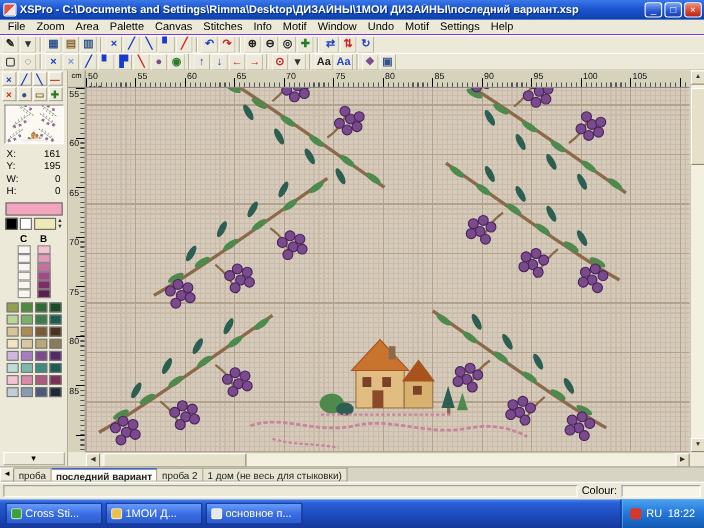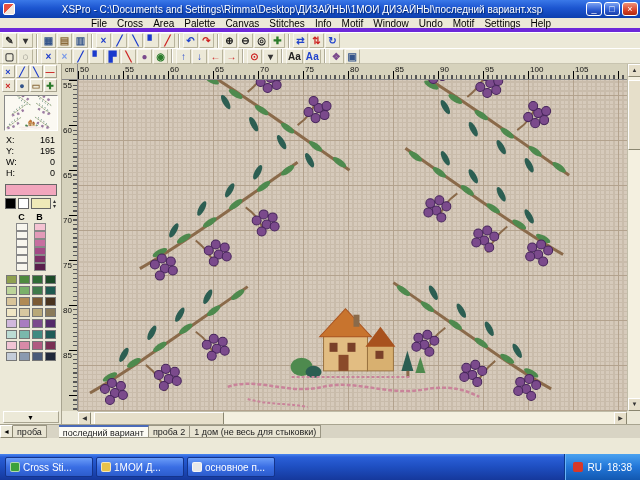--- a/index.html
+++ b/index.html
@@ -6,29 +6,29 @@
   html,body { width:640px; height:480px; overflow:hidden; }
   body { font-family:"Liberation Sans", sans-serif; background:#ece9d8; position:relative; font-size:11px; }
   .screen { position:absolute; inset:0; }
 
   
   .titlebar { position:absolute; left:0; top:0; right:0; height:18px;
     background:linear-gradient(180deg,#3a78e8 0%,#1c55d0 45%,#0c3fae 100%);
     display:flex; align-items:center; padding:0 2px 0 3px; color:#fff; }
   .appicon { width:12px; height:12px; flex:none; margin-right:3px; border-radius:2px;
     background:linear-gradient(135deg,#e85040 0 50%,#f0e8e0 50% 100%); border:1px solid #fff; }
-  .title { flex:1; font-size:10px; font-weight:normal; white-space:nowrap; overflow:hidden; text-shadow:1px 1px 1px #052a70;text-align:center; }
+  .title { flex:1; font-size:10px; font-weight:bold; white-space:nowrap; overflow:hidden; text-shadow:1px 1px 1px #052a70; }
   .winbtns { display:flex; gap:2px; flex:none; }
   .wbtn { width:16px; height:14px; border:1px solid #fff; border-radius:3px; font-size:9px; line-height:12px;
     text-align:center; color:#fff; background:linear-gradient(180deg,#7aa2f4,#2a5ad0 60%,#1a3ea8); cursor:default; }
   .wbtn.close { background:linear-gradient(180deg,#f09078,#d8442a 60%,#b02810); }
 
   
   .menubar { position:absolute; left:0; top:18px; right:0; height:14px; background:#ece9d8;
-    display:flex; align-items:center; padding-left:2px; border-bottom:4px solid #6d28d9;justify-content:center; }
+    display:flex; align-items:center; padding-left:2px; border-bottom:1px solid #6d28d9; }
   .menuitem { padding:0 5px; font-size:10px; line-height:13px; }
 
   
   .toolbar { position:absolute; left:0; right:0; height:16px; background:#ece9d8;
     display:flex; align-items:center; padding-left:2px; gap:1px; border-top:1px solid #fff; }
   .t1 { top:32px; } .t2 { top:48px; border-bottom:1px solid #c8c4b0; }
   .tbtn { min-width:15px; height:15px; padding:0 1px; font-size:10px; line-height:14px; font-weight:bold;
     text-align:center; background:#ece9d8; border:1px solid; border-color:#f8f6f0 #b8b49c #b8b49c #f8f6f0; border-radius:1px; }
   .tsep { width:2px; height:14px; border-left:1px solid #b0ac98; border-right:1px solid #fff; margin:0 2px; }
 
@@ -94,21 +94,21 @@
   .hthumb { position:absolute; top:0; left:16px; width:130px; height:13px; background:#e6dfca; border:1px solid; border-color:#fff #8a8670 #8a8670 #fff; }
 
   
   .tabsbar { position:absolute; left:0; top:424px; right:0; height:14px; background:#d8d4c4;
     display:flex; align-items:stretch; overflow:hidden; border-top:1px solid #a8a490; }
   .tabscroll { width:13px; flex:none; font-size:7px; line-height:12px; text-align:center;
     background:#ece9d8; border:1px solid; border-color:#fff #8a8670 #8a8670 #fff; }
   .tabs { display:flex; flex:1; overflow:hidden; }
   .tab { padding:0 4px; font-size:9px; line-height:12px; white-space:nowrap; background:#e8e4d2;
     border:1px solid #9a9684; border-left:none; color:#222; }
-  .tab.active { background:#fcfbf4; font-weight:normal; border-top:2px solid #4a6ab8;margin-left:12px; }
+  .tab.active { background:#fcfbf4; font-weight:bold; border-top:2px solid #4a6ab8; }
 
   
   .statusbar { position:absolute; left:0; top:438px; right:0; height:16px; background:#ece9d8;
     display:flex; align-items:center; padding:0 3px; gap:4px; border-top:1px solid #fff; }
   .statusfill { flex:1; height:11px; border:1px solid; border-color:#999 #fff #fff #999; }
   .colourlabel { font-size:10px; }
   .colourbox { width:72px; height:11px; border:1px solid; border-color:#999 #fff #fff #999; background:#f6f3e8; }
 
   
   .taskbar { position:absolute; left:0; top:454px; right:0; height:26px;
@@ -209,21 +209,21 @@
     <span class="winbtns">
       <span class="wbtn">_</span>
       <span class="wbtn">□</span>
       <span class="wbtn close">×</span>
     </span>
   </div>
 
   <div class="menubar">
 
   <span class="menuitem">File</span>
-      <span class="menuitem">Cross</span>
+      <span class="menuitem">Zoom</span>
       <span class="menuitem">Area</span>
       <span class="menuitem">Palette</span>
       <span class="menuitem">Canvas</span>
       <span class="menuitem">Stitches</span>
       <span class="menuitem">Info</span>
       <span class="menuitem">Motif</span>
       <span class="menuitem">Window</span>
       <span class="menuitem">Undo</span>
       <span class="menuitem">Motif</span>
       <span class="menuitem">Settings</span>
@@ -439,37 +439,42 @@
     <span class="tabscroll">◄</span>
     <div class="tabs">
 
         <span class="tab">проба</span>
         <span class="tab active">последний вариант</span>
         <span class="tab">проба 2</span>
         <span class="tab">1 дом (не весь для стыковки)</span>
       </div>
   </div>
 
+  <div class="statusbar">
+    <div class="statusfill"></div>
+    <span class="colourlabel">Colour:</span>
+    <div class="colourbox"></div>
+  </div>
 
   <div class="taskbar">
     <div class="tasks">
 
     <div class="taskbtn">
         <span class="ticon" style="background: rgb(58, 161, 58);"></span>
         <span>Cross Sti...</span>
       </div>
         <div class="taskbtn">
         <span class="ticon" style="background: rgb(232, 194, 74);"></span>
         <span>1МОИ Д...</span>
       </div>
         <div class="taskbtn">
         <span class="ticon" style="background: rgb(232, 232, 232);"></span>
         <span>основное п...</span>
       </div>
       </div>
     <div class="tray">
       <span class="trayicon"></span>
       <span>RU</span>
-      <span>18:38</span>
+      <span>18:22</span>
     </div>
   </div>
 
 </div>
 
 </body></html>

